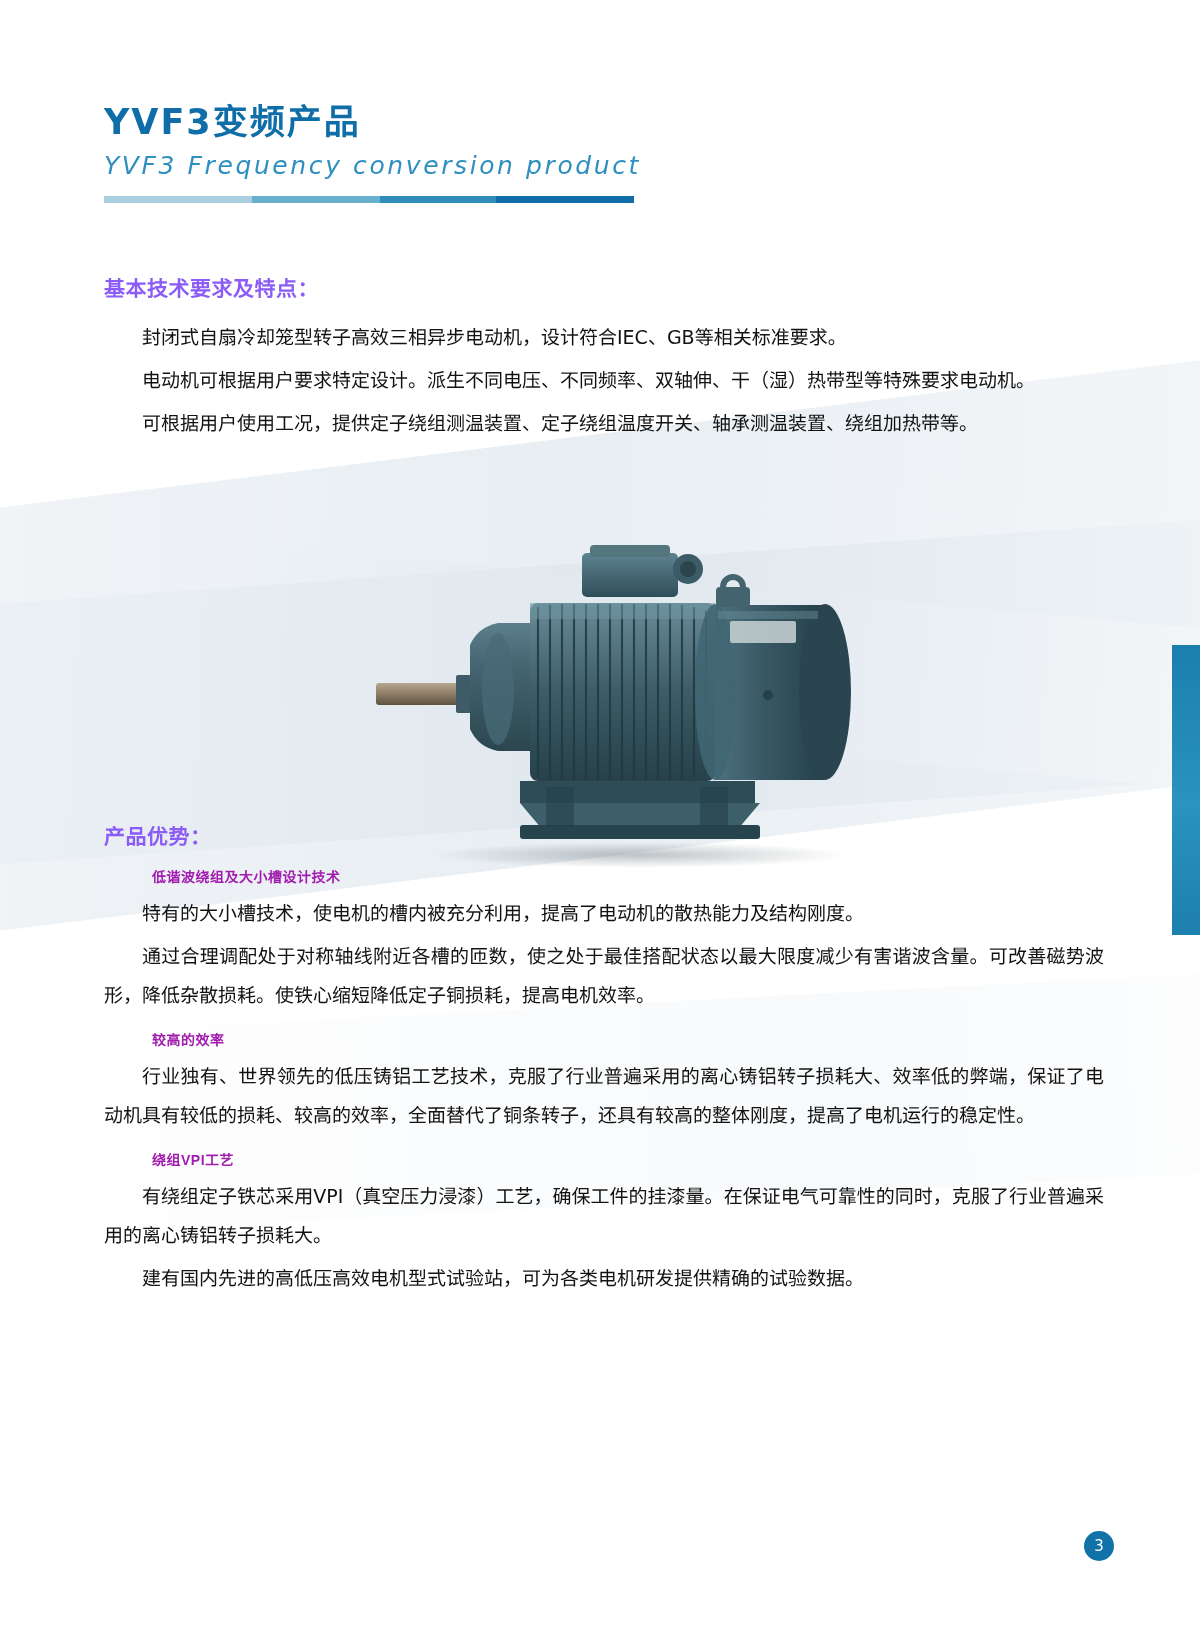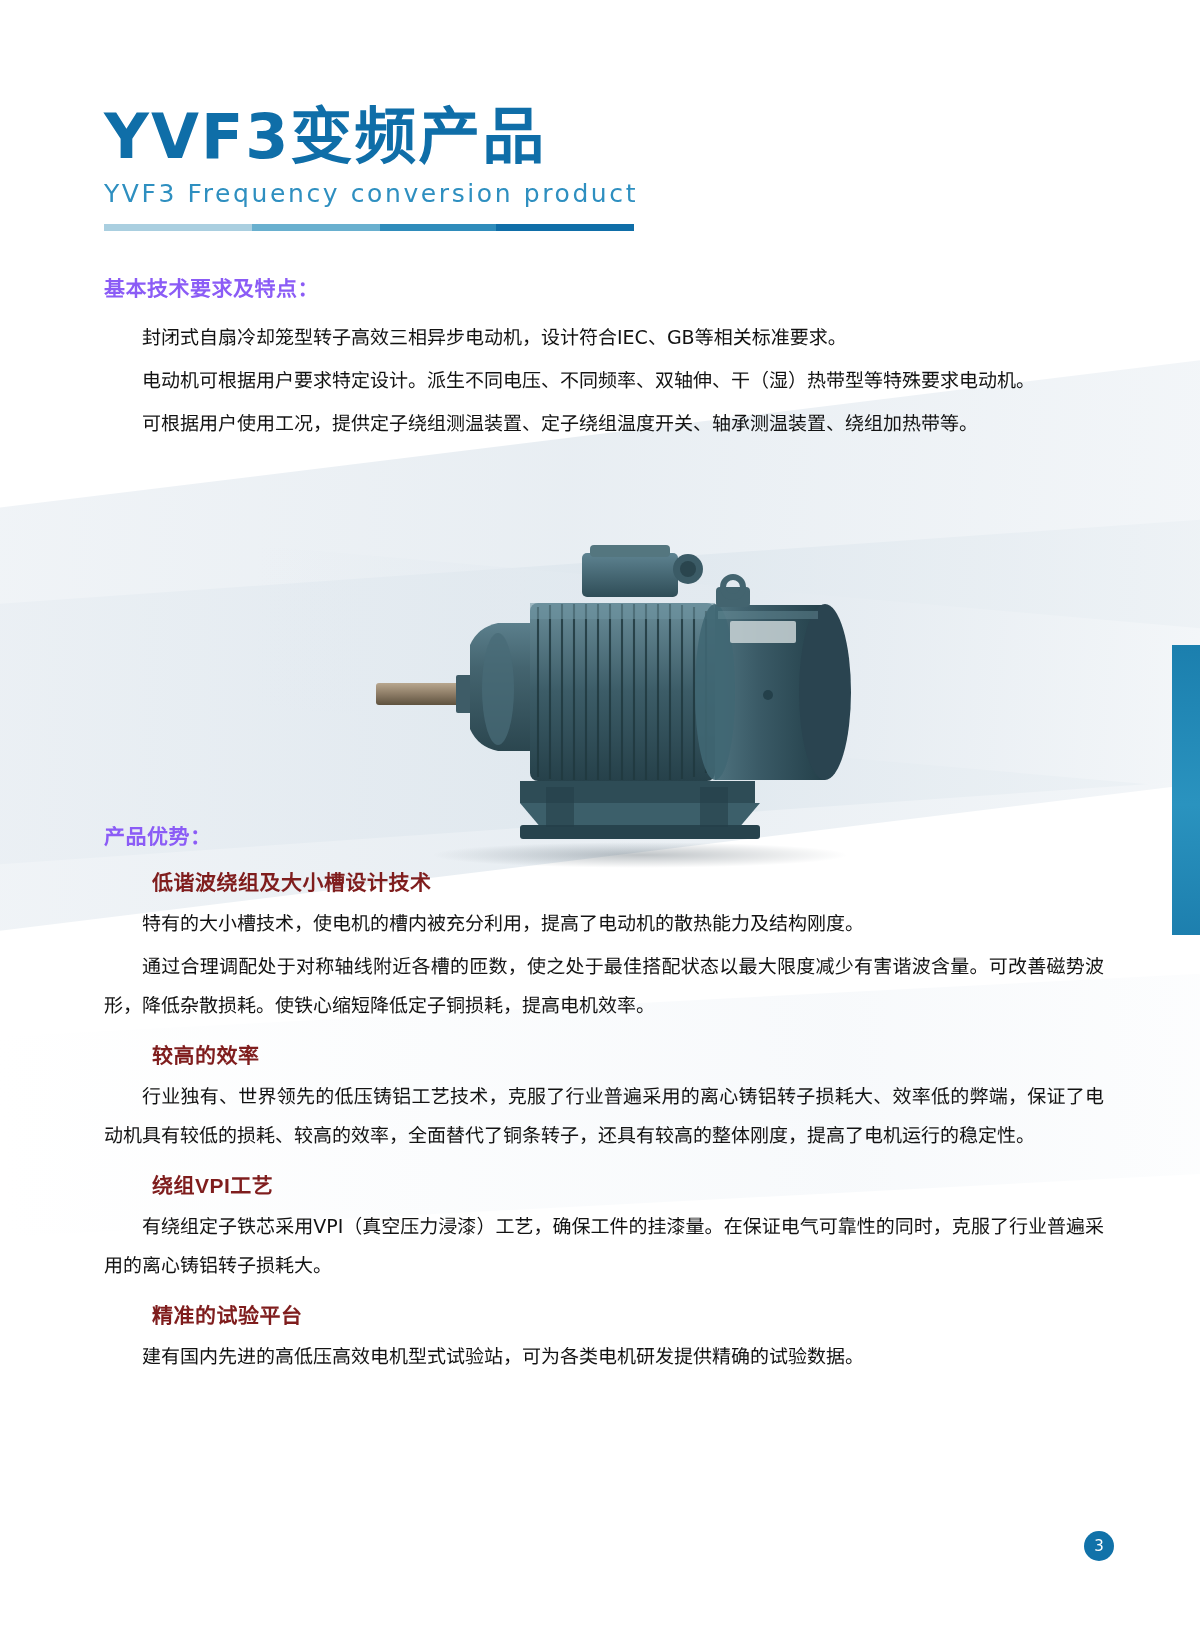--- a/index.html
+++ b/index.html
@@ -76,36 +76,37 @@
   }
 
   
   .header {
     position: absolute;
     left: 104px;
     top: 104px;
     width: 700px;
   }
   .title-cn {
-    font-size: 62px;
+    font-size: 35px;
     line-height: 1.05;
     letter-spacing: 2px;
     font-weight: bold;
     color: #0f6ea8;
     font-family: "DejaVu Sans", "Liberation Sans", sans-serif;
     margin: 0 0 10px 0;
     white-space: nowrap;
   }
   .title-en {
     font-size: 25px;
     letter-spacing: 2.6px;
     color: #2e8fc0;
     font-family: "DejaVu Sans", "Liberation Sans", sans-serif;
     margin: 0;
     white-space: nowrap;
+    font-style: italic;
   }
   .rule {
     margin-top: 16px;
     display: flex;
     width: 530px;
     height: 7px;
   }
   .rule span { display: block; height: 100%; }
   .rule .seg1 { width: 28%; background: #aacfe0; }
   .rule .seg2 { width: 24%; background: #69b0cf; }
@@ -120,22 +121,22 @@
     width: 1000px;
   }
   .section-heading {
     font-size: 21px;
     color: #8b5cf6;
     font-weight: bold;
     margin: 0 0 16px 0;
     letter-spacing: .5px;
   }
   .sub-heading {
-    font-size: 21px;
-    color: #7f1d1d;
+    font-size: 14px;
+    color: #a21caf;
     margin: 14px 0 8px 48px;
     letter-spacing: .5px;
   }
   p.para {
     font-size: 19px;
     line-height: 2.05;
     color: #121212;
     margin: 4px 0 2px 0;
     text-indent: 2em;
     text-align: justify;
@@ -313,19 +314,18 @@
     <h3 class="sub-heading">低谐波绕组及大小槽设计技术</h3>
     <p class="para">特有的大小槽技术，使电机的槽内被充分利用，提高了电动机的散热能力及结构刚度。</p>
     <p class="para">通过合理调配处于对称轴线附近各槽的匝数，使之处于最佳搭配状态以最大限度减少有害谐波含量。可改善磁势波形，降低杂散损耗。使铁心缩短降低定子铜损耗，提高电机效率。</p>
 
     <h3 class="sub-heading">较高的效率</h3>
     <p class="para">行业独有、世界领先的低压铸铝工艺技术，克服了行业普遍采用的离心铸铝转子损耗大、效率低的弊端，保证了电动机具有较低的损耗、较高的效率，全面替代了铜条转子，还具有较高的整体刚度，提高了电机运行的稳定性。</p>
 
     <h3 class="sub-heading">绕组VPI工艺</h3>
     <p class="para">有绕组定子铁芯采用VPI（真空压力浸漆）工艺，确保工件的挂漆量。在保证电气可靠性的同时，克服了行业普遍采用的离心铸铝转子损耗大。</p>
 
-    <h3 class="sub-heading">精准的试验平台</h3>
     <p class="para">建有国内先进的高低压高效电机型式试验站，可为各类电机研发提供精确的试验数据。</p>
   </div>
 
   <div class="page-number">3</div>
 
 </div>
 
 </body></html>

